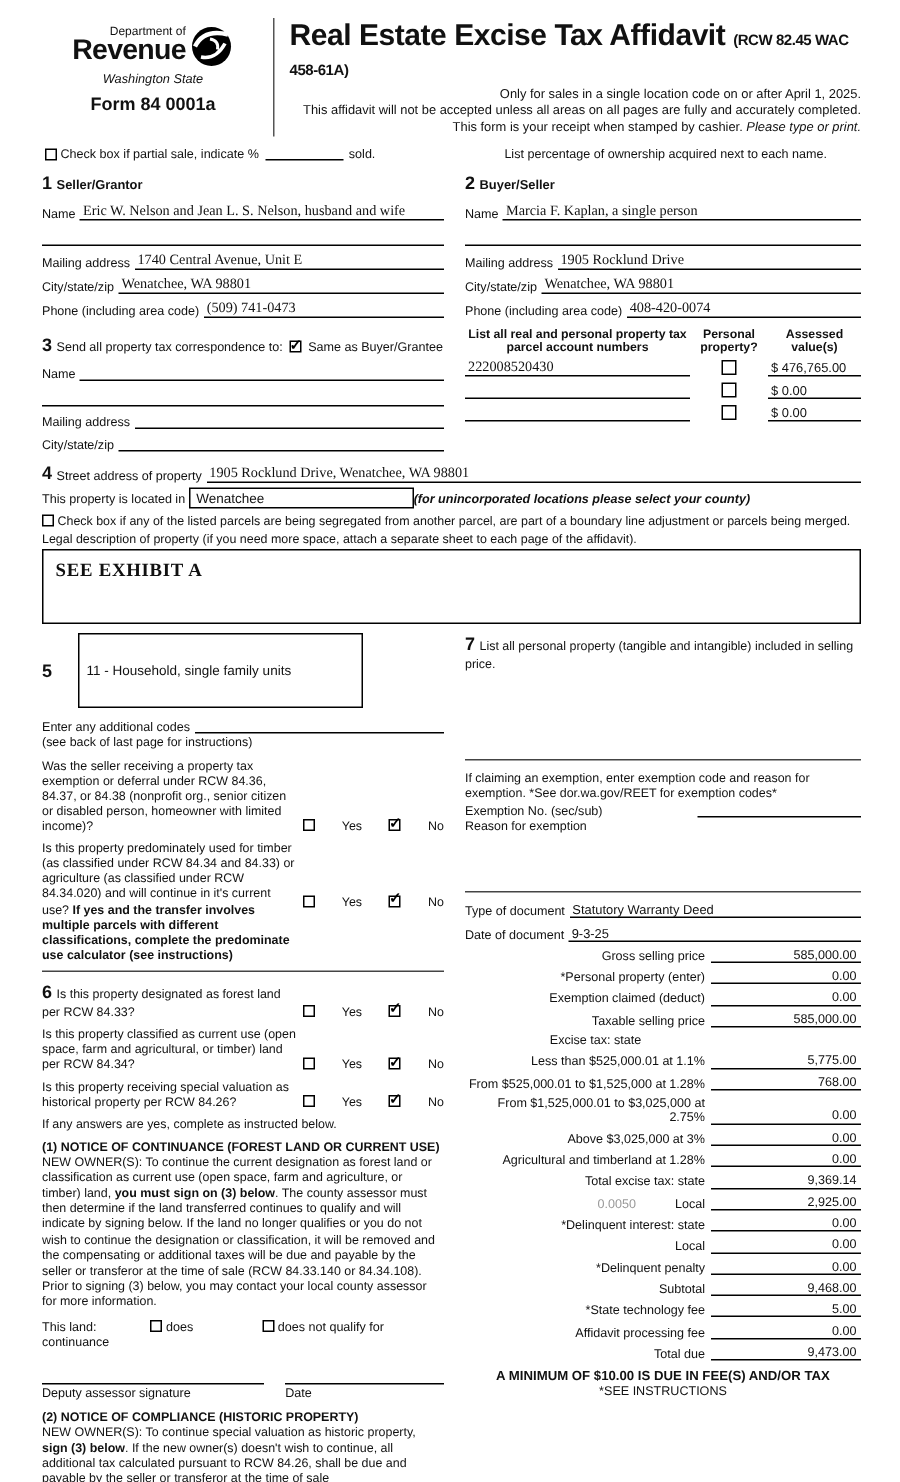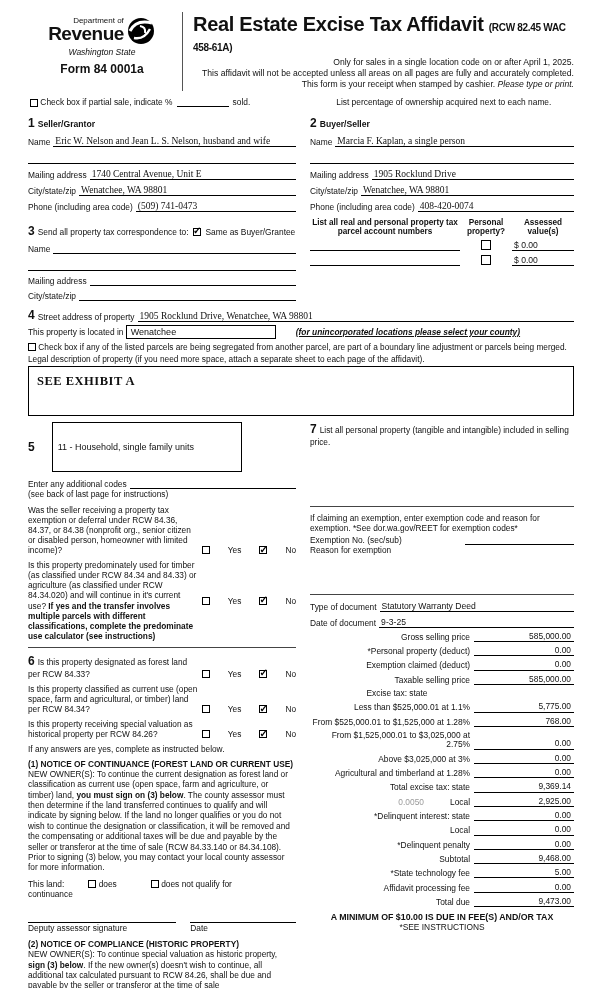--- a/index.html
+++ b/index.html
@@ -186,20 +186,25 @@
         <div style="width:52px;">
             <div>Personal</div>
             <div>property?</div>
           </div>
         <div style="flex:1;">
             <div>Assessed</div>
             <div>value(s)</div>
           </div>
       </div>
       <div class="parcel-row">
+        <span class="pr-num vser">222008520430</span>
+        <span class="pr-cb"><span class="cb" style="width:10px;height:10px;"></span></span>
+        <span class="pr-val vsans">$ 476,765.00</span>
+      </div>
+      <div class="parcel-row">
         <span class="pr-num vser"></span>
         <span class="pr-cb"><span class="cb" style="width:10px;height:10px;"></span></span>
         <span class="pr-val vsans">$ 0.00</span>
       </div>
       <div class="parcel-row">
         <span class="pr-num vser"></span>
         <span class="pr-cb"><span class="cb" style="width:10px;height:10px;"></span></span>
         <span class="pr-val vsans">$ 0.00</span>
       </div>
     </div>
@@ -207,21 +212,21 @@
 
   <div style="margin-top:7px;">
     <div class="fld" style="margin-top:0;">
       <span class="secnum">4</span>
       <span class="lab">Street address of property</span>
       <span class="fill vser">1905 Rocklund Drive, Wenatchee, WA 98801</span>
     </div>
     <div style="display:flex; align-items:center; margin-top:3px; font-size:8.4px;">
       <span>This property is located in</span>&nbsp;
       <span class="loc-box">Wenatchee</span>
-      <span style="font-style:italic; font-weight:bold; margin-left:20px;text-decoration:underline;">(for unincorporated locations please select your county)</span>
+      <span style="font-style:italic; font-weight:bold; margin-left:0;">(for unincorporated locations please select your county)</span>
     </div>
     <div class="small" style="margin-top:3px;">
       <span class="cb"></span>
       <span>Check box if any of the listed parcels are being segregated from another parcel, are part of a boundary line adjustment or parcels being merged.</span>
     </div>
     <div class="small" style="margin-top:2px;">Legal description of property (if you need more space, attach a separate sheet to each page of the affidavit).</div>
     <div class="legal-box">
       <span class="exhibit">SEE EXHIBIT A</span>
     </div>
   </div>
@@ -282,21 +287,21 @@
           <span class="cb"></span>
             <span>Yes</span>
           <span class="cb checked"></span>
             <span>No</span>
         </span>
       </div>
       <div class="small" style="margin-top:5px;">If any answers are yes, complete as instructed below.</div>
       <div class="small" style="margin-top:4px; font-weight:bold;">(1) NOTICE OF CONTINUANCE (FOREST LAND OR CURRENT USE)</div>
       <div class="small"><span>NEW OWNER(S): To continue the current designation as forest land or classification as current use (open space, farm and agriculture, or timber) land, </span><b>you must sign on (3) below</b><span>. The county assessor must then determine if the land transferred continues  to qualify and will indicate by signing below. If the land no longer qualifies or you do not wish to continue the designation or classification, it will be removed and the compensating or additional taxes will be due and payable by the seller or transferor at the time of sale (RCW 84.33.140 or 84.34.108). Prior to signing (3) below, you may contact your local county assessor for more information.</span></div>
 
-      <div style="display:flex; font-size:8.4px; margin-top:6px; gap:4px;">
+      <div style="display:flex; font-size:8.4px; margin-top:6px; gap:16px;">
         <span>This land:</span>
         <span style="margin-left:20px;"><span class="cb"></span>
           <span>does</span></span>
         <span style="margin-left:30px;"><span class="cb"></span>
           <span>does not qualify for</span></span>
       </div>
       <div class="small">continuance</div>
 
       <div style="display:flex; gap:14px; margin-top:14px;">
         <div style="flex:1.4;">
@@ -357,21 +362,21 @@
       <div class="fld">
         <span class="lab">Date of document</span>
         <span class="fill vsans">9-3-25</span>
       </div>
 
       <div class="tax-row">
           <span class="tax-lab">Gross selling price</span>
           <span class="tax-val">585,000.00</span>
         </div>
       <div class="tax-row">
-          <span class="tax-lab">*Personal property (deduct)</span>
+          <span class="tax-lab">*Personal property (enter)</span>
           <span class="tax-val">0.00</span>
         </div>
       <div class="tax-row">
           <span class="tax-lab">Exemption claimed (deduct)</span>
           <span class="tax-val">0.00</span>
         </div>
       <div class="tax-row">
           <span class="tax-lab">Taxable selling price</span>
           <span class="tax-val">585,000.00</span>
         </div>

